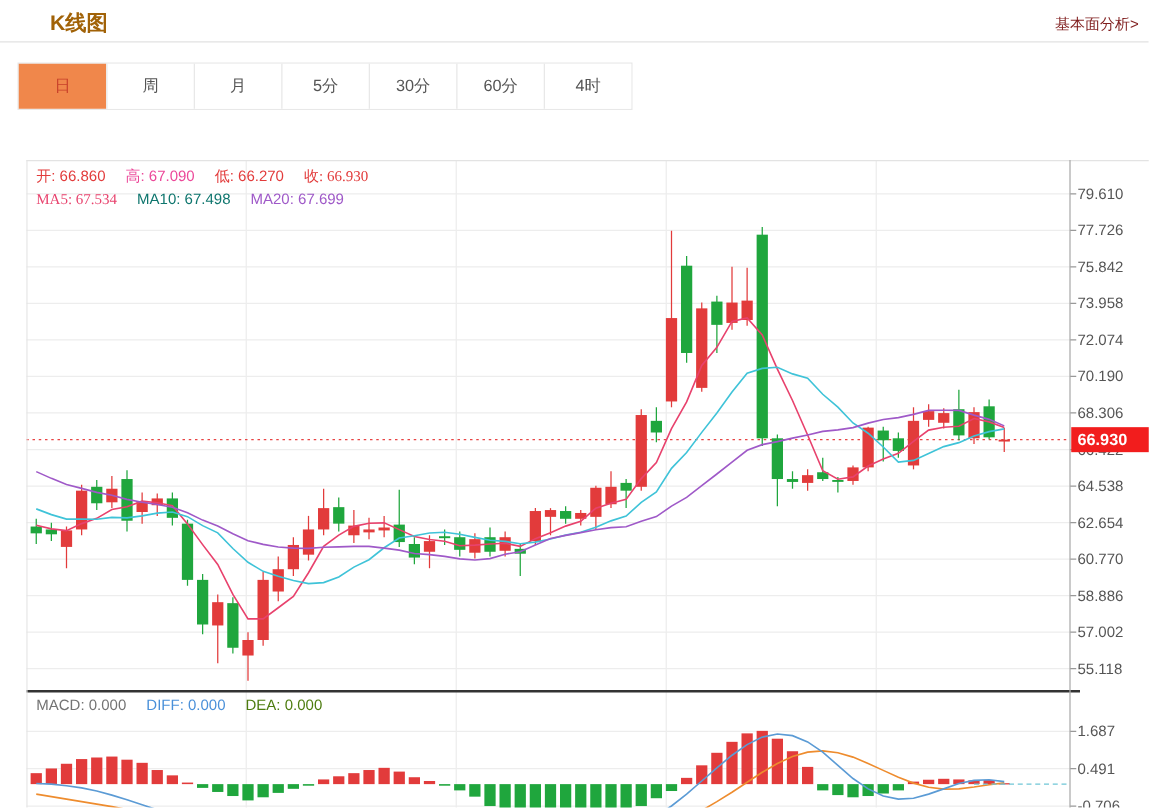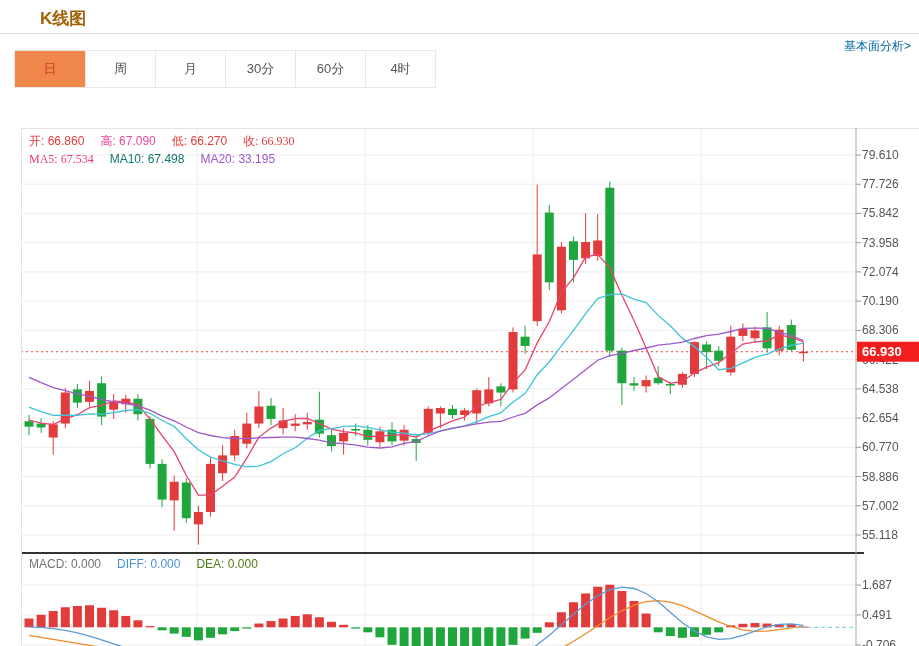--- a/index.html
+++ b/index.html
@@ -1,20 +1,20 @@
 <!DOCTYPE html>
 <html><head>
 <meta charset="utf-8">
 <style>
   html,body{margin:0;padding:0;background:#fff;}
   body{width:919px;height:646px;overflow:hidden;position:relative;
        font-family:"Liberation Sans","DejaVu Sans",sans-serif;}
   .page{position:absolute;inset:0;}
   .page-title{position:absolute;left:13px;top:7px;font-size:17px;font-weight:bold;color:#a16207;margin-left:27px;}
-  .fund-link{position:absolute;right:8px;top:11px;font-size:12px;color:#0369a1;text-decoration:none;cursor:pointer;margin-top:27px;}
+  .fund-link{position:absolute;right:8px;top:11px;font-size:12px;color:#7f1d1d;text-decoration:none;cursor:pointer;}
   .title-divider{position:absolute;left:0;right:0;top:33px;height:1px;background:#e2e2e2;}
   .tabs{position:absolute;left:14px;top:50px;display:flex;border:1px solid #e8e8e8;background:#fff;}
   .tab{width:70px;height:36px;line-height:36px;text-align:center;font-size:13px;color:#555;
        border-left:1px solid #e8e8e8;cursor:pointer;background:#fff;box-sizing:border-box;}
   .tab:first-child{border-left:none;}
   .tab.active{background:#f0874b;color:#c8402a;}
   .chart-wrap{position:absolute;left:21px;top:88px;width:900px;height:558px;margin-top:40px;}
   .chart-wrap svg{position:absolute;left:0;display:block;}
   #price-svg{top:0;}
   #macd-svg{top:424px;}
@@ -28,35 +28,36 @@
 <body>
 
 <div class="page">
   <div class="page-title">K线图</div>
   <a class="fund-link">基本面分析&gt;</a>
   <div class="title-divider"></div>
   <div class="tabs">
       <div class="tab active">日</div>
       <div class="tab">周</div>
       <div class="tab">月</div>
+      <div class="tab">5分</div>
       <div class="tab">30分</div>
       <div class="tab">60分</div>
       <div class="tab">4时</div>
     </div>
   <div class="chart-wrap">
     <div class="overlay-row row-quote">
         <span class="item" style="color: rgb(226, 59, 59);"><span class="lab">开:</span><span class="val"> 66.860</span></span>
         <span class="item" style="color: #ec4899;"><span class="lab">高:</span><span class="val"> 67.090</span></span>
         <span class="item" style="color: rgb(226, 59, 59);"><span class="lab">低:</span><span class="val"> 66.270</span></span>
         <span class="item" style="color: rgb(226, 59, 59); font-family: Liberation Serif, serif;"><span class="lab">收:</span><span class="val"> 66.930</span></span>
       </div>
     <div class="overlay-row row-ma">
         <span class="item" style="color: rgb(232, 66, 109); font-family: Liberation Serif, serif;"><span class="lab">MA5:</span><span class="val"> 67.534</span></span>
         <span class="item" style="color: #0f766e;"><span class="lab">MA10:</span><span class="val"> 67.498</span></span>
-        <span class="item" style="color: rgb(159, 89, 200);"><span class="lab">MA20:</span><span class="val"> 33.195</span></span>
+        <span class="item" style="color: rgb(159, 89, 200);"><span class="lab">MA20:</span><span class="val"> 67.699</span></span>
       </div>
     <div class="overlay-row row-macd">
         <span class="item" style="color: #737373;"><span class="lab">MACD:</span><span class="val"> 0.000</span></span>
         <span class="item" style="color: rgb(74, 144, 217);"><span class="lab">DIFF:</span><span class="val"> 0.000</span></span>
         <span class="item" style="color: #4d7c0f;"><span class="lab">DEA:</span><span class="val"> 0.000</span></span>
       </div>
     <svg id="price-svg" width="909" height="424">
         <line x1="176" y1="0" x2="176" y2="424" stroke="#ededed" stroke-width="1"></line>
         <line x1="344" y1="0" x2="344" y2="424" stroke="#ededed" stroke-width="1"></line>
         <line x1="512" y1="0" x2="512" y2="424" stroke="#ededed" stroke-width="1"></line>

